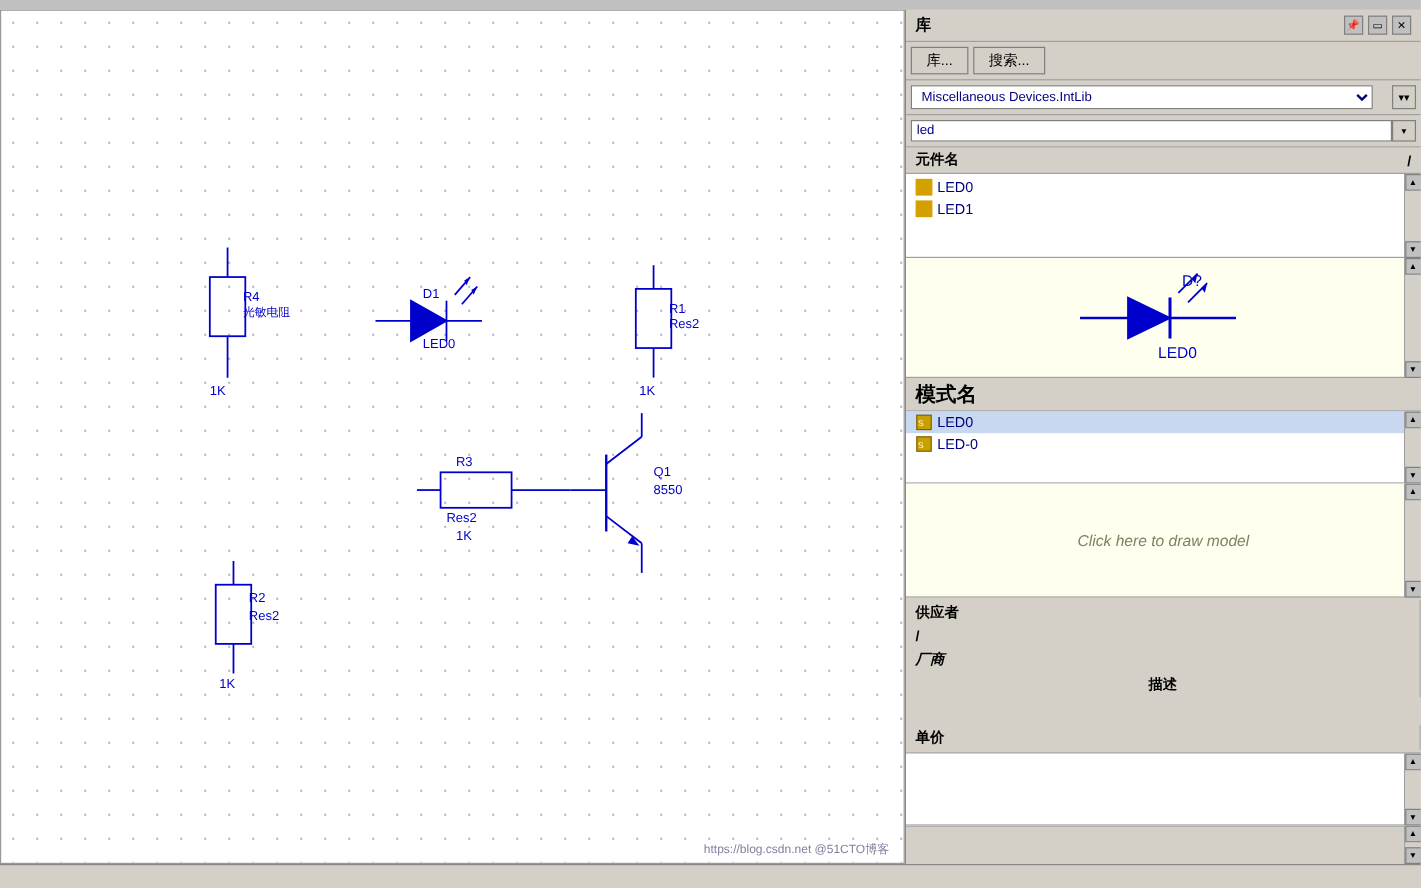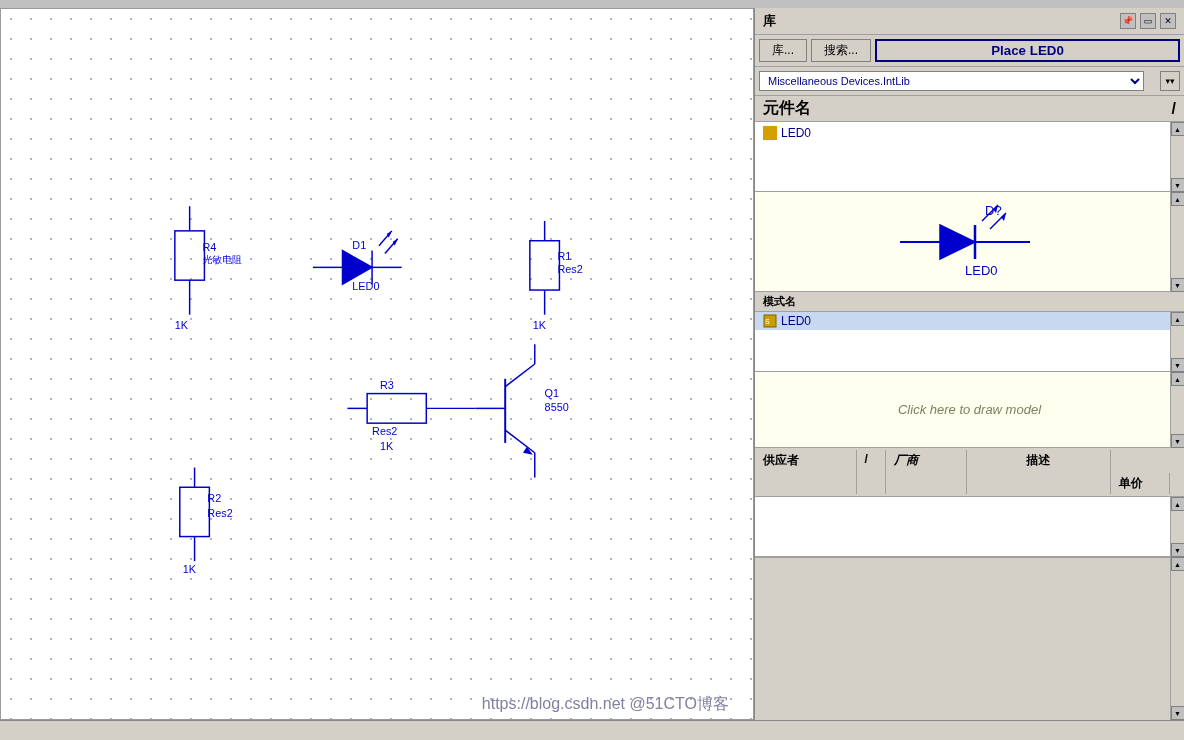--- a/index.html
+++ b/index.html
@@ -181,21 +181,21 @@
     .component-list-header {
       display: flex;
       padding: 2px 8px;
       background: #d4d0c8;
       border-bottom: 1px solid #a0a0a0;
       align-items: center;
       justify-content: space-between;
     }
 
     .component-list-header span {
-      font-size: 16px;
+      font-size: 12px;
       font-weight: bold;
     }
 
     .component-list {
       background: white;
       height: 70px;
       overflow-y: auto;
       border-bottom: 1px solid #a0a0a0;
       position: relative;
     }
@@ -238,21 +238,21 @@
       align-items: center;
       justify-content: center;
       overflow: hidden;
     }
 
     
     .model-list-header {
       padding: 2px 8px;
       background: #d4d0c8;
       border-bottom: 1px solid #a0a0a0;
-      font-size: 11px;
+      font-size: 17px;
       font-weight: bold;
     }
 
     .model-list {
       background: white;
       height: 60px;
       overflow-y: auto;
       border-bottom: 1px solid #a0a0a0;
       position: relative;
     }
@@ -274,41 +274,42 @@
       width: 14px;
       height: 14px;
       margin-right: 4px;
       display: inline-block;
       flex-shrink: 0;
     }
 
     
     .draw-model-area {
       background: #fffff0;
-      height: 76px;
+      height: 95px;
       display: flex;
       align-items: center;
       justify-content: center;
       border-bottom: 1px solid #a0a0a0;
       cursor: pointer;
       position: relative;
     }
 
     .draw-model-text {
       color: #808060;
       font-size: 13px;
       font-style: italic;
     }
 
     
     .supplier-header {
       display: flex;
       background: #d4d0c8;
       border-bottom: 1px solid #a0a0a0;
       padding: 2px 0;
+      flex-direction: column;
     }
 
     .supplier-col {
       padding: 2px 8px;
       font-size: 12px;
       font-weight: bold;
       border-right: 1px solid #a0a0a0;
     }
 
     .supplier-col:last-child {
@@ -376,22 +377,22 @@
       border-top: 1px solid #888;
       display: flex;
       align-items: center;
       padding: 0 8px;
       font-size: 11px;
     }
 
     .watermark {
       position: absolute;
       bottom: 4px;
-      right: 24px;
-      font-size: 16px;
+      right: 12px;
+      font-size: 10px;
       color: #8080a0;
       pointer-events: none;
     }
 
     .list-with-scroll {
       position: relative;
     }
 
     .list-with-scroll .section-scrollbar {
       right: 0;
@@ -499,42 +500,49 @@
         <div class="panel-controls">
           <div class="panel-btn">📌</div>
           <div class="panel-btn">▭</div>
           <div class="panel-btn">✕</div>
         </div>
       </div>
 
       <div class="lib-toolbar">
         <button class="lib-btn">库...</button>
         <button class="lib-btn">搜索...</button>
-        <button class="lib-btn-primary">Place LED0</button>
       </div>
 
       <div class="lib-selector">
         <select class="lib-select">
           <option>Miscellaneous Devices.IntLib</option>
         </select>
         <div class="lib-select-btn">▾▾</div>
       </div>
 
+      <div class="search-row">
+        <input class="search-input" type="text" value="led" style="">
+        <div class="search-dropdown">▾</div>
+      </div>
 
       <div class="component-list-header">
         <span>元件名</span>
         <span>/</span>
       </div>
 
       <div class="list-with-scroll">
         <div class="component-list">
           <div class="component-list-inner">
             <div class="comp-item">
               <span class="comp-icon"></span>
               <span>LED0</span>
+            </div>
+            <div class="comp-item">
+              <span class="comp-icon"></span>
+              <span>LED1</span>
             </div>
           </div>
         </div>
         <div class="section-scrollbar">
           <div class="scroll-arrow">▲</div>
           <div class="scroll-track"></div>
           <div class="scroll-arrow">▼</div>
         </div>
       </div>
 
@@ -572,20 +580,27 @@
 
       <div class="list-with-scroll">
         <div class="model-list">
           <div class="model-item selected">
             <svg width="14" height="14" class="model-icon">
               <rect x="1" y="1" width="12" height="12" fill="#c8a000" stroke="#806000" stroke-width="1"></rect>
               <text x="2" y="10" font-size="7" fill="white">S</text>
             </svg>
             <span>LED0</span>
           </div>
+          <div class="model-item">
+            <svg width="14" height="14" class="model-icon">
+              <rect x="1" y="1" width="12" height="12" fill="#c8a000" stroke="#806000" stroke-width="1"></rect>
+              <text x="2" y="10" font-size="7" fill="white">S</text>
+            </svg>
+            <span>LED-0</span>
+          </div>
         </div>
         <div class="section-scrollbar">
           <div class="scroll-arrow">▲</div>
           <div class="scroll-track"></div>
           <div class="scroll-arrow">▼</div>
         </div>
       </div>
 
       <div class="list-with-scroll">
         <div class="draw-model-area">

